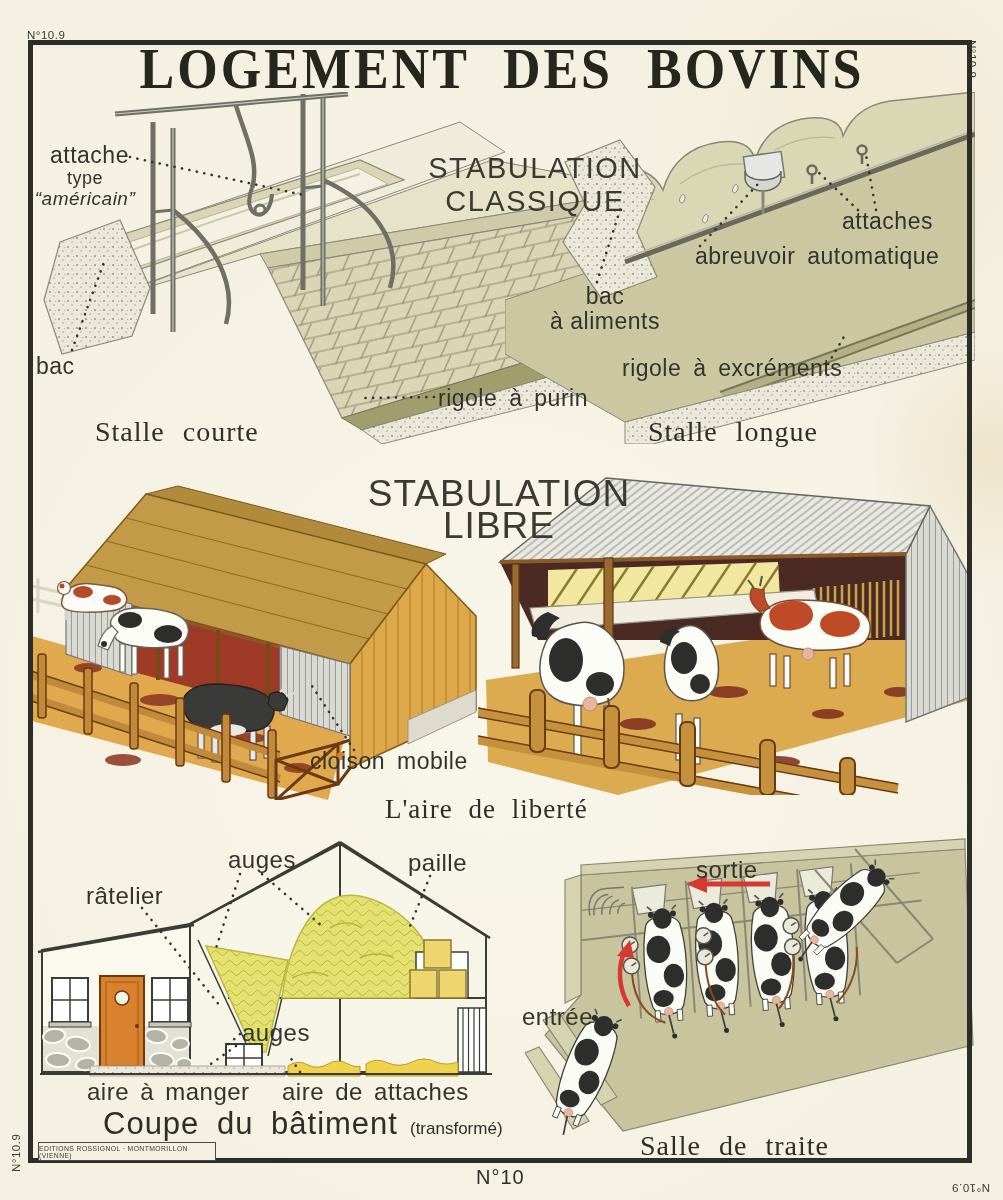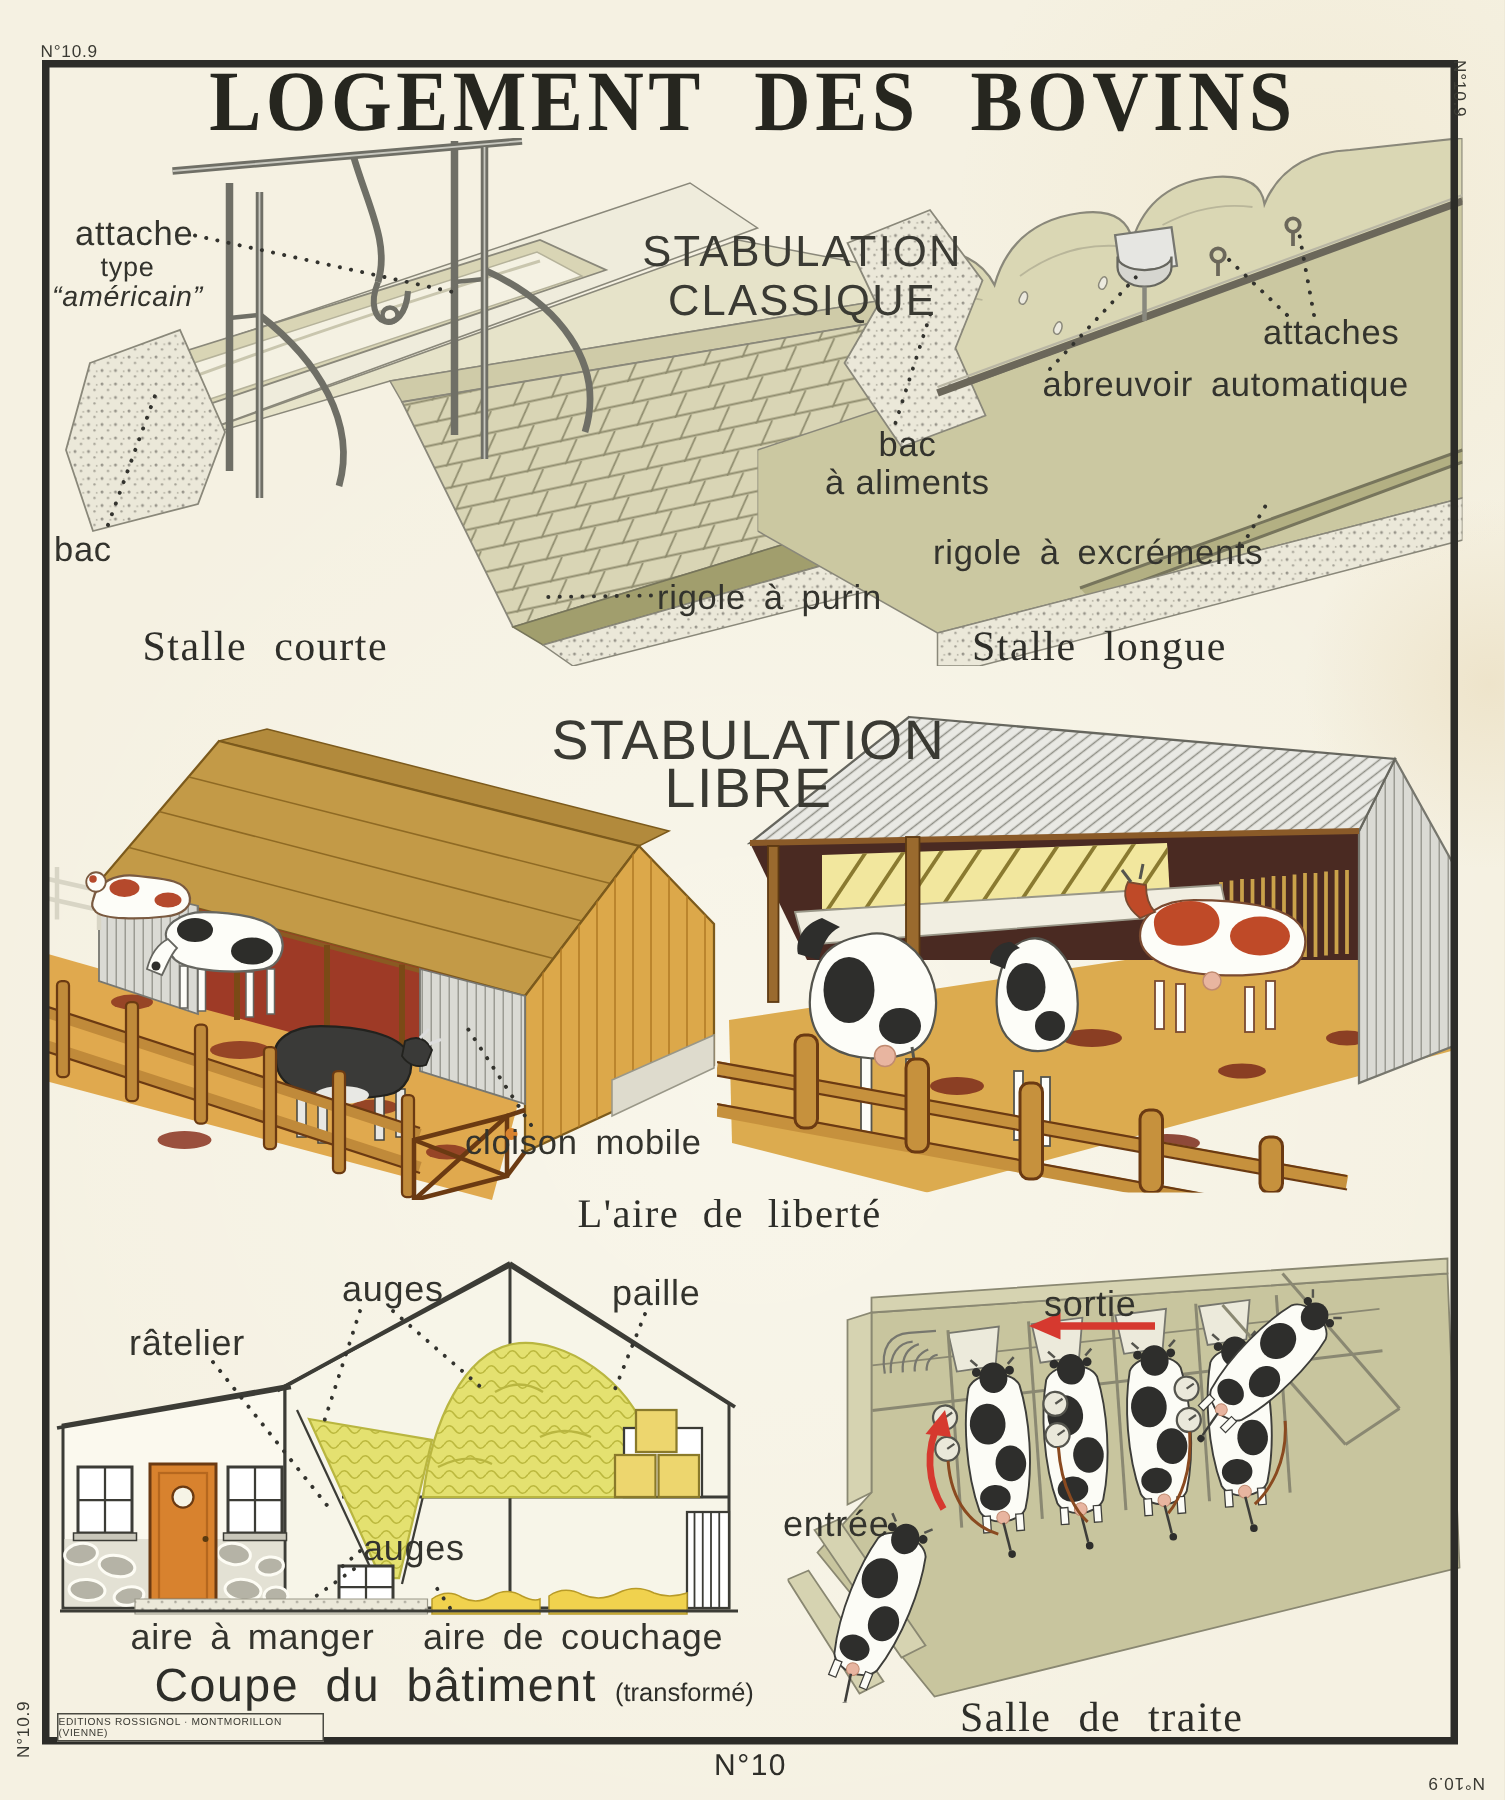--- a/index.html
+++ b/index.html
@@ -517,21 +517,21 @@
     <div>LIBRE</div>
   </div>
   <div class="lbl" style="left:310px;top:748px;font-size:23px;word-spacing:5px;">cloison mobile</div>
   <div class="cap" style="left:385px;top:784px;font-size:27px;word-spacing:8px;margin-top:10px;">L'aire de liberté</div>
 
   <div class="lbl" style="left:228px;top:846px;font-size:24px;">auges</div>
   <div class="lbl" style="left:408px;top:849px;font-size:24px;">paille</div>
   <div class="lbl" style="left:86px;top:882px;font-size:24px;">râtelier</div>
   <div class="lbl" style="left:242px;top:1019px;font-size:24px;">auges</div>
   <div class="lbl" style="left:87px;top:1078px;font-size:24px;word-spacing:4px;">aire à manger</div>
-  <div class="lbl" style="left:282px;top:1078px;font-size:24px;word-spacing:4px;">aire de couchage</div>
+  <div class="lbl" style="left:282px;top:1078px;font-size:24px;word-spacing:4px;">aire de attaches</div>
   <div class="coupe-cap">
     <span class="big">Coupe du bâtiment</span><span class="small">(transformé)</span>
   </div>
 
   <div class="lbl" style="left:696px;top:856px;font-size:24px;">sortie</div>
   <div class="lbl" style="left:522px;top:1003px;font-size:24px;">entrée</div>
   <div class="cap" style="left:640px;top:1130px;font-size:28px;">Salle de traite</div>
 
 </div>
 

